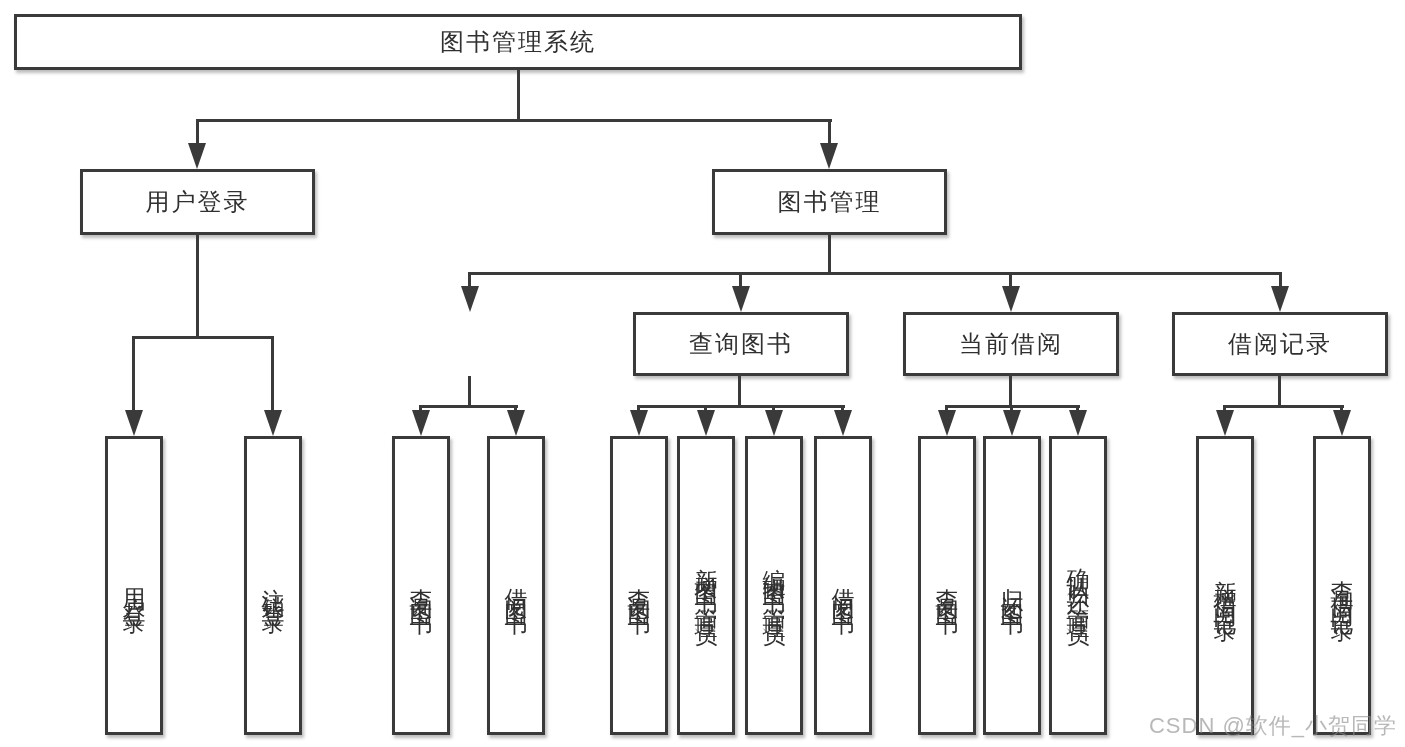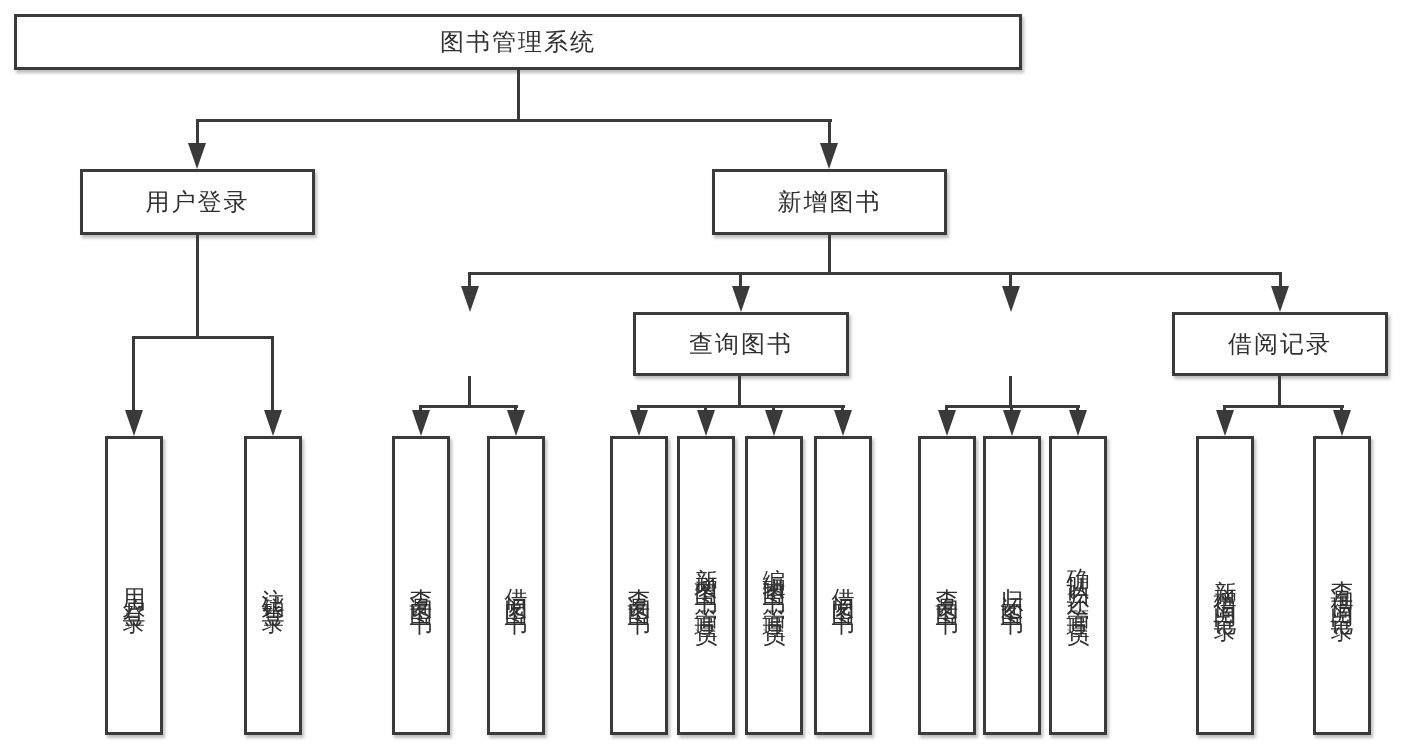--- a/index.html
+++ b/index.html
@@ -37,41 +37,42 @@
   <div class="box hbox" style="left:14px;top:14px;width:1008px;height:56px;">图书管理系统</div>
 
   <div class="vline" style="left:517px;top:70px;height:49px;"></div>
   <div class="hline" style="left:196px;top:119px;width:636px;"></div>
   <div class="vline" style="left:196px;top:119px;height:27px;"></div>
   <div class="vline" style="left:828px;top:119px;height:27px;"></div>
   <div class="arrow" style="left:188px;top:143px;"></div>
   <div class="arrow" style="left:820px;top:143px;"></div>
 
   <div class="box hbox" style="left:80px;top:169px;width:235px;height:66px;">用户登录</div>
-  <div class="box hbox" style="left:712px;top:169px;width:235px;height:66px;">新增图书</div>
+  <div class="box hbox" style="left:712px;top:169px;width:235px;height:66px;">图书管理</div>
 
   <div class="vline" style="left:196px;top:235px;height:101px;"></div>
   <div class="hline" style="left:132px;top:336px;width:142px;"></div>
   <div class="vline" style="left:132px;top:336px;height:76px;"></div>
   <div class="vline" style="left:271px;top:336px;height:76px;"></div>
   <div class="arrow" style="left:125px;top:410px;"></div>
   <div class="arrow" style="left:264px;top:410px;"></div>
 
   <div class="vline" style="left:828px;top:235px;height:37px;"></div>
   <div class="hline" style="left:468px;top:272px;width:814px;"></div>
   <div class="vline" style="left:468px;top:272px;height:16px;"></div>
   <div class="vline" style="left:739px;top:272px;height:16px;"></div>
   <div class="vline" style="left:1009px;top:272px;height:16px;"></div>
   <div class="vline" style="left:1279px;top:272px;height:16px;"></div>
   <div class="arrow" style="left:461px;top:286px;"></div>
   <div class="arrow" style="left:732px;top:286px;"></div>
   <div class="arrow" style="left:1002px;top:286px;"></div>
   <div class="arrow" style="left:1271px;top:286px;"></div>
 
   <div class="box hbox" style="left:633px;top:312px;width:216px;height:64px;">查询图书</div>
+  <div class="box hbox" style="left:903px;top:312px;width:216px;height:64px;">当前借阅</div>
   <div class="box hbox" style="left:1172px;top:312px;width:216px;height:64px;">借阅记录</div>
 
   <div class="vline" style="left:468px;top:376px;height:29px;"></div>
   <div class="hline" style="left:419px;top:405px;width:99px;"></div>
   <div class="vline" style="left:419px;top:405px;height:7px;"></div>
   <div class="vline" style="left:514px;top:405px;height:7px;"></div>
   <div class="arrow" style="left:412px;top:410px;"></div>
   <div class="arrow" style="left:507px;top:410px;"></div>
 
   <div class="vline" style="left:738px;top:376px;height:29px;"></div>
@@ -112,14 +113,15 @@
   <div class="box vbox" style="left:745px;top:436px;width:58px;height:299px;">编辑图书（管理员）</div>
   <div class="box vbox" style="left:814px;top:436px;width:58px;height:299px;">借阅图书</div>
 
   <div class="box vbox" style="left:918px;top:436px;width:58px;height:299px;">查询图书</div>
   <div class="box vbox" style="left:983px;top:436px;width:58px;height:299px;">归还图书</div>
   <div class="box vbox" style="left:1049px;top:436px;width:58px;height:299px;">确认归还（管理员）</div>
 
   <div class="box vbox" style="left:1196px;top:436px;width:58px;height:299px;">新增借阅记录</div>
   <div class="box vbox" style="left:1313px;top:436px;width:58px;height:299px;">查询借阅记录</div>
 
+  <div class="watermark">CSDN @软件_小贺同学</div>
 
 </div>
 
 </body></html>

